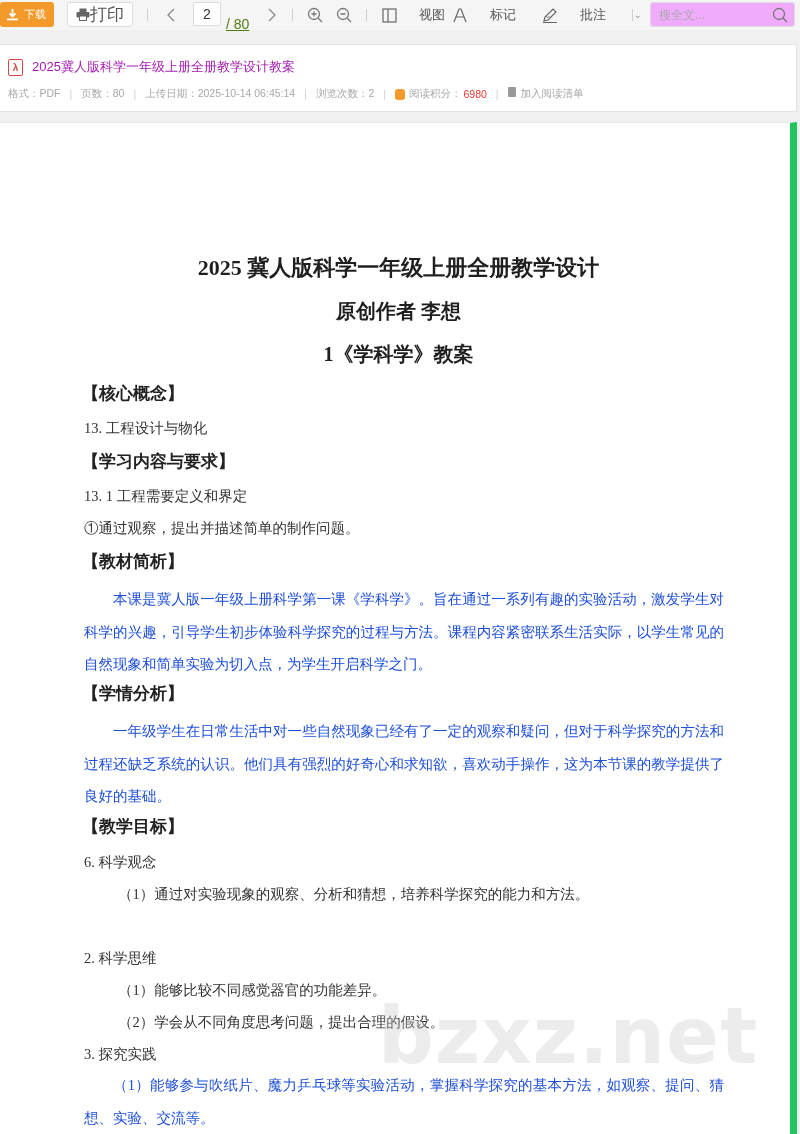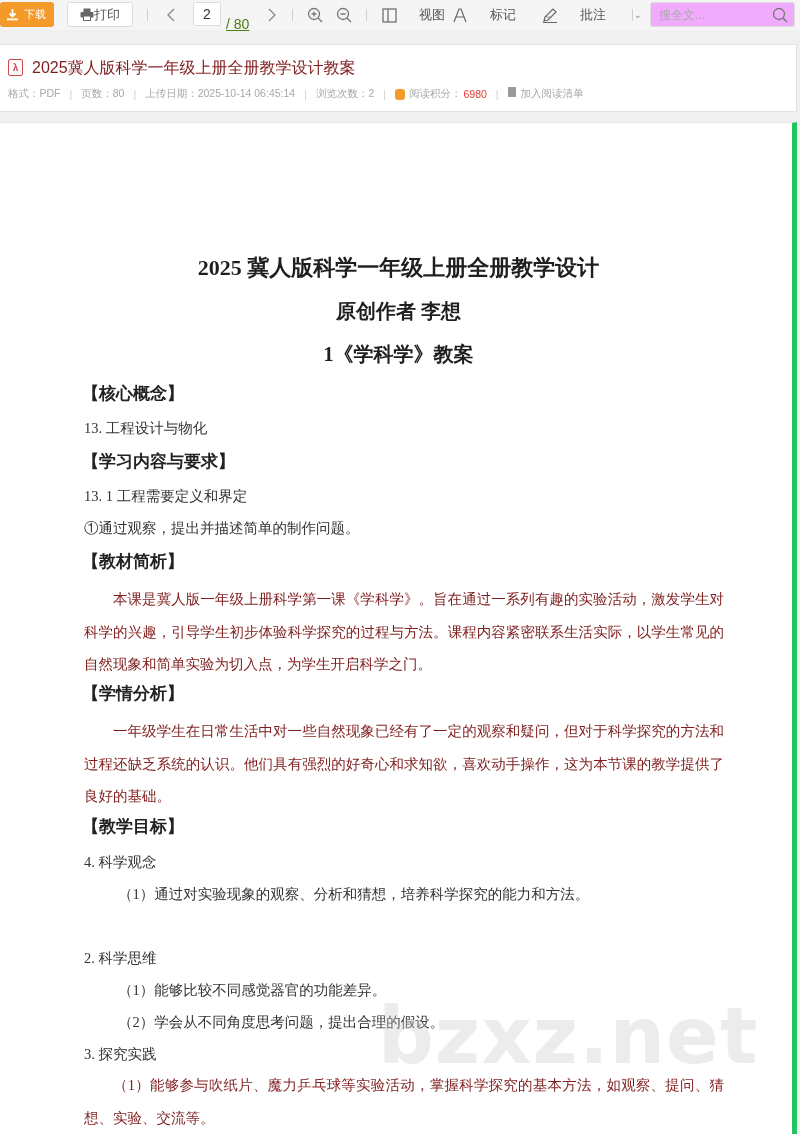--- a/index.html
+++ b/index.html
@@ -2,49 +2,49 @@
 <html><head>
 <meta charset="utf-8">
 <style>
   * { box-sizing: border-box; margin: 0; padding: 0; }
   html, body { width: 800px; height: 1134px; overflow: hidden; background: #f0f0f0; }
   body { font-family: "Liberation Sans", "DejaVu Sans", sans-serif; color: #333; position: relative; }
 
   
   .toolbar { position: absolute; left: 0; top: 0; width: 800px; height: 30px; background: #f5f5f5; display: flex; align-items: center; }
   .btn-download { position: absolute; left: 0; top: 2px; width: 54px; height: 25px; background: #f39a2a; border-radius: 3px; color: #fff; font-size: 11px; display: flex; align-items: center; padding-left: 6px; gap: 5px; cursor: pointer; }
-  .btn-print { position: absolute; left: 67px; top: 2px; width: 66px; height: 25px; background: #fff; border: 1px solid #dcdcdc; border-radius: 3px; font-size: 13px; color: #555; display: flex; align-items: center; justify-content: center; cursor: pointer; }
+  .btn-print { position: absolute; left: 67px; top: 2px; width: 66px; height: 25px; background: #fff; border: 1px solid #dcdcdc; border-radius: 3px; font-size: 17px; color: #555; display: flex; align-items: center; justify-content: center; cursor: pointer; }
   .sep { position: absolute; top: 9px; width: 1px; height: 12px; background: #cfcfcf; }
   .tb-icon { position: absolute; top: 4px; height: 22px; display: flex; align-items: center; justify-content: center; color: #777; font-size: 14px; cursor: pointer; }
   .page-input { position: absolute; left: 193px; top: 2px; width: 28px; height: 24px; background: #fff; border: 1px solid #dcdcdc; border-radius: 2px; font-size: 14px; color: #333; text-align: center; line-height: 22px; }
   .page-total { position: absolute; left: 226px; top: 16px; font-size: 14px; color: #4d7c0f; text-decoration: underline; }
   .tb-text-btn { position: absolute; top: 5px; height: 20px; display: flex; align-items: center; gap: 22px; font-size: 13px; color: #555; cursor: pointer; }
   .caret { font-size: 9px; color: #888; margin-left: 6px; }
   .search { position: absolute; left: 650px; top: 2px; width: 145px; height: 25px; background: #f0abfc; border: 1px solid #dcdcdc; border-radius: 3px; display: flex; align-items: center; padding-left: 8px; }
   .search input { border: none; outline: none; font-size: 12px; color: #333; width: 110px; font-family: "Liberation Sans", sans-serif; background: transparent; }
   .search input::placeholder { color: #aaa; }
   .search .s-icon { position: absolute; right: 6px; top: 4px; }
 
   
   .info-card { position: absolute; left: 0; top: 44px; width: 797px; height: 68px; background: #fff; border: 1px solid #e2e2e2; border-left: none; }
-  .doc-title { position: absolute; left: 32px; top: 13px; font-size: 16px; color: #7f1d1d; }
+  .doc-title { position: absolute; left: 32px; top: 13px; font-size: 13px; color: #a21caf; }
   .pdf-icon { position: absolute; left: 8px; top: 14px; width: 15px; height: 17px; border: 1.5px solid #d64545; border-radius: 2px; color: #d64545; font-size: 10px; font-weight: bold; display: flex; align-items: center; justify-content: center; }
   .meta { position: absolute; left: 8px; top: 42px; font-size: 10.5px; color: #a8a8a8; display: flex; align-items: center; white-space: nowrap; }
   .meta .msep { margin: 0 9px; color: #cfcfcf; }
   .meta .score { color: #e53935; margin-left: 2px; }
   .coin { display: inline-block; width: 10px; height: 11px; background: #f39a2a; border-radius: 3px; margin-right: 4px; }
   .clip { display: inline-block; width: 8px; height: 10px; background: #999; border-radius: 1px; margin-right: 5px; }
   .add-list { cursor: pointer; display: flex; align-items: flex-start; }
 
   
-  .page { position: absolute; left: 0; top: 122px; width: 797px; height: 1012px; background: #fff; border-right: 5px solid #22c55e; border-top: 1px solid #e6e6e6; font-family: "Liberation Serif", "DejaVu Serif", serif; color: #222; }
+  .page { position: absolute; left: 0; top: 122px; width: 797px; height: 1012px; background: #fff; border-right: 7px solid #22c55e; border-top: 1px solid #e6e6e6; font-family: "Liberation Serif", "DejaVu Serif", serif; color: #222; }
   .h-main { position: absolute; left: 0; width: 797px; text-align: center; font-weight: bold; font-size: 22px; color: #1f1f1f; }
   .sec { position: absolute; left: 82px; font-size: 17px; font-weight: bold; color: #222; font-family: "DejaVu Sans", sans-serif; }
   .line { position: absolute; font-size: 14.5px; color: #333; white-space: nowrap; }
-  .para { position: absolute; left: 84px; width: 640px; font-size: 14.5px; color: #7f1d1d; line-height: 32.5px; text-indent: 2em; text-align: justify; }
+  .para { position: absolute; left: 84px; width: 640px; font-size: 14.5px; color: #1d4ed8; line-height: 32.5px; text-indent: 2em; text-align: justify; }
 
   .watermark { position: absolute; left: 378px; top: 990px; font-family: "DejaVu Sans", sans-serif; font-weight: bold; font-size: 78px; color: rgba(200,200,200,0.35); letter-spacing: 1px; pointer-events: none; }
 </style>
 </head>
 <body>
 
 <div class="toolbar">
   <div class="btn-download">
     <svg width="13" height="13" viewBox="0 0 13 13">
         <path d="M6.5 1v7M3.5 5.5l3 3 3-3" stroke="#fff" stroke-width="1.8" fill="none"></path>
@@ -153,21 +153,21 @@
   <div class="line" style="left:84px;top:364px">13. 1 工程需要定义和界定</div>
   <div class="line" style="left:84px;top:396px">①通过观察，提出并描述简单的制作问题。</div>
 
   <div class="sec" style="top:427px">【教材简析】</div>
   <div class="para" style="top:460px">本课是冀人版一年级上册科学第一课《学科学》。旨在通过一系列有趣的实验活动，激发学生对科学的兴趣，引导学生初步体验科学探究的过程与方法。课程内容紧密联系生活实际，以学生常见的自然现象和简单实验为切入点，为学生开启科学之门。</div>
 
   <div class="sec" style="top:559px">【学情分析】</div>
   <div class="para" style="top:592px">一年级学生在日常生活中对一些自然现象已经有了一定的观察和疑问，但对于科学探究的方法和过程还缺乏系统的认识。他们具有强烈的好奇心和求知欲，喜欢动手操作，这为本节课的教学提供了良好的基础。</div>
 
   <div class="sec" style="top:692px">【教学目标】</div>
-  <div class="line" style="left:84px;top:730px">4. 科学观念</div>
+  <div class="line" style="left:84px;top:730px">6. 科学观念</div>
   <div class="line" style="left:118px;top:762px">（1）通过对实验现象的观察、分析和猜想，培养科学探究的能力和方法。</div>
   <div class="line" style="left:84px;top:826px">2. 科学思维</div>
   <div class="line" style="left:118px;top:858px">（1）能够比较不同感觉器官的功能差异。</div>
   <div class="line" style="left:118px;top:890px">（2）学会从不同角度思考问题，提出合理的假设。</div>
   <div class="line" style="left:84px;top:922px">3. 探究实践</div>
   <div class="para" style="top:946px">（1）能够参与吹纸片、魔力乒乓球等实验活动，掌握科学探究的基本方法，如观察、提问、猜想、实验、交流等。</div>
 
   <div class="watermark" style="top:868px">bzxz.net</div>
 </div>
 

